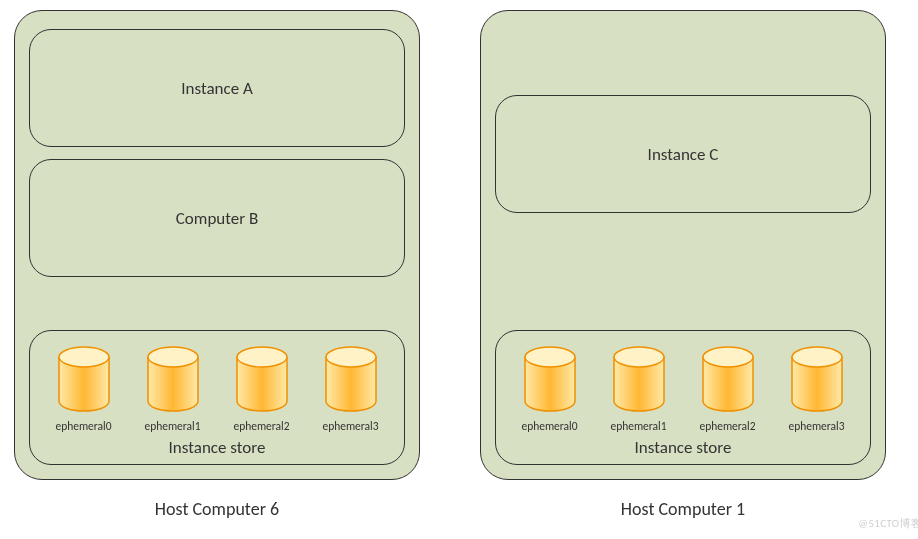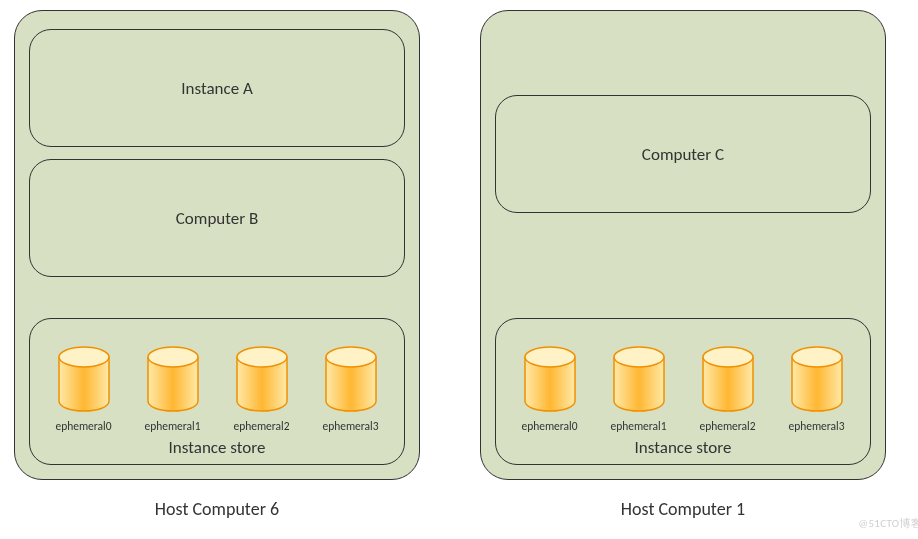--- a/index.html
+++ b/index.html
@@ -38,21 +38,21 @@
     align-items: center;
     justify-content: center;
     font-size: 17px;
     margin-bottom: 12px;
   }
   .spacer { flex: 1; }
   .store {
     background: #d7e0c3;
     border: 1.5px solid #333;
     border-radius: 22px;
-    padding: 24px 12px 6px 12px;
+    padding: 12px 12px 6px 12px;
     display: flex;
     flex-direction: column;
     align-items: center;
   }
   .disks {
     display: flex;
     justify-content: space-between;
     width: 100%;
     gap: 6px;
   }
@@ -144,21 +144,21 @@
         </div>
         <div class="store-label">Instance store</div>
       </div>
     </div>
     <div class="host-label">Host Computer 6</div>
   </div>
 
   <div class="host-wrap">
     <div class="host">
       <div class="instance" style="margin-top:66px">
-        <span>Computer C</span>
+        <span>Instance C</span>
       </div>
       <div class="spacer"></div>
       <div class="store">
         <div class="disks">
           <div class="disk">
             <svg viewBox="0 0 62 72">
                   <path fill="url(#g1)" stroke="#f09000" stroke-width="1.5" d="M6 14v44c0 6 11 10 25 10s25-4 25-10V14"></path>
                   <ellipse cx="31" cy="14" rx="25" ry="10" fill="#fff2c6" stroke="#f09000" stroke-width="1.5"></ellipse>
                 </svg>
             <div class="disk-label">ephemeral0</div>

